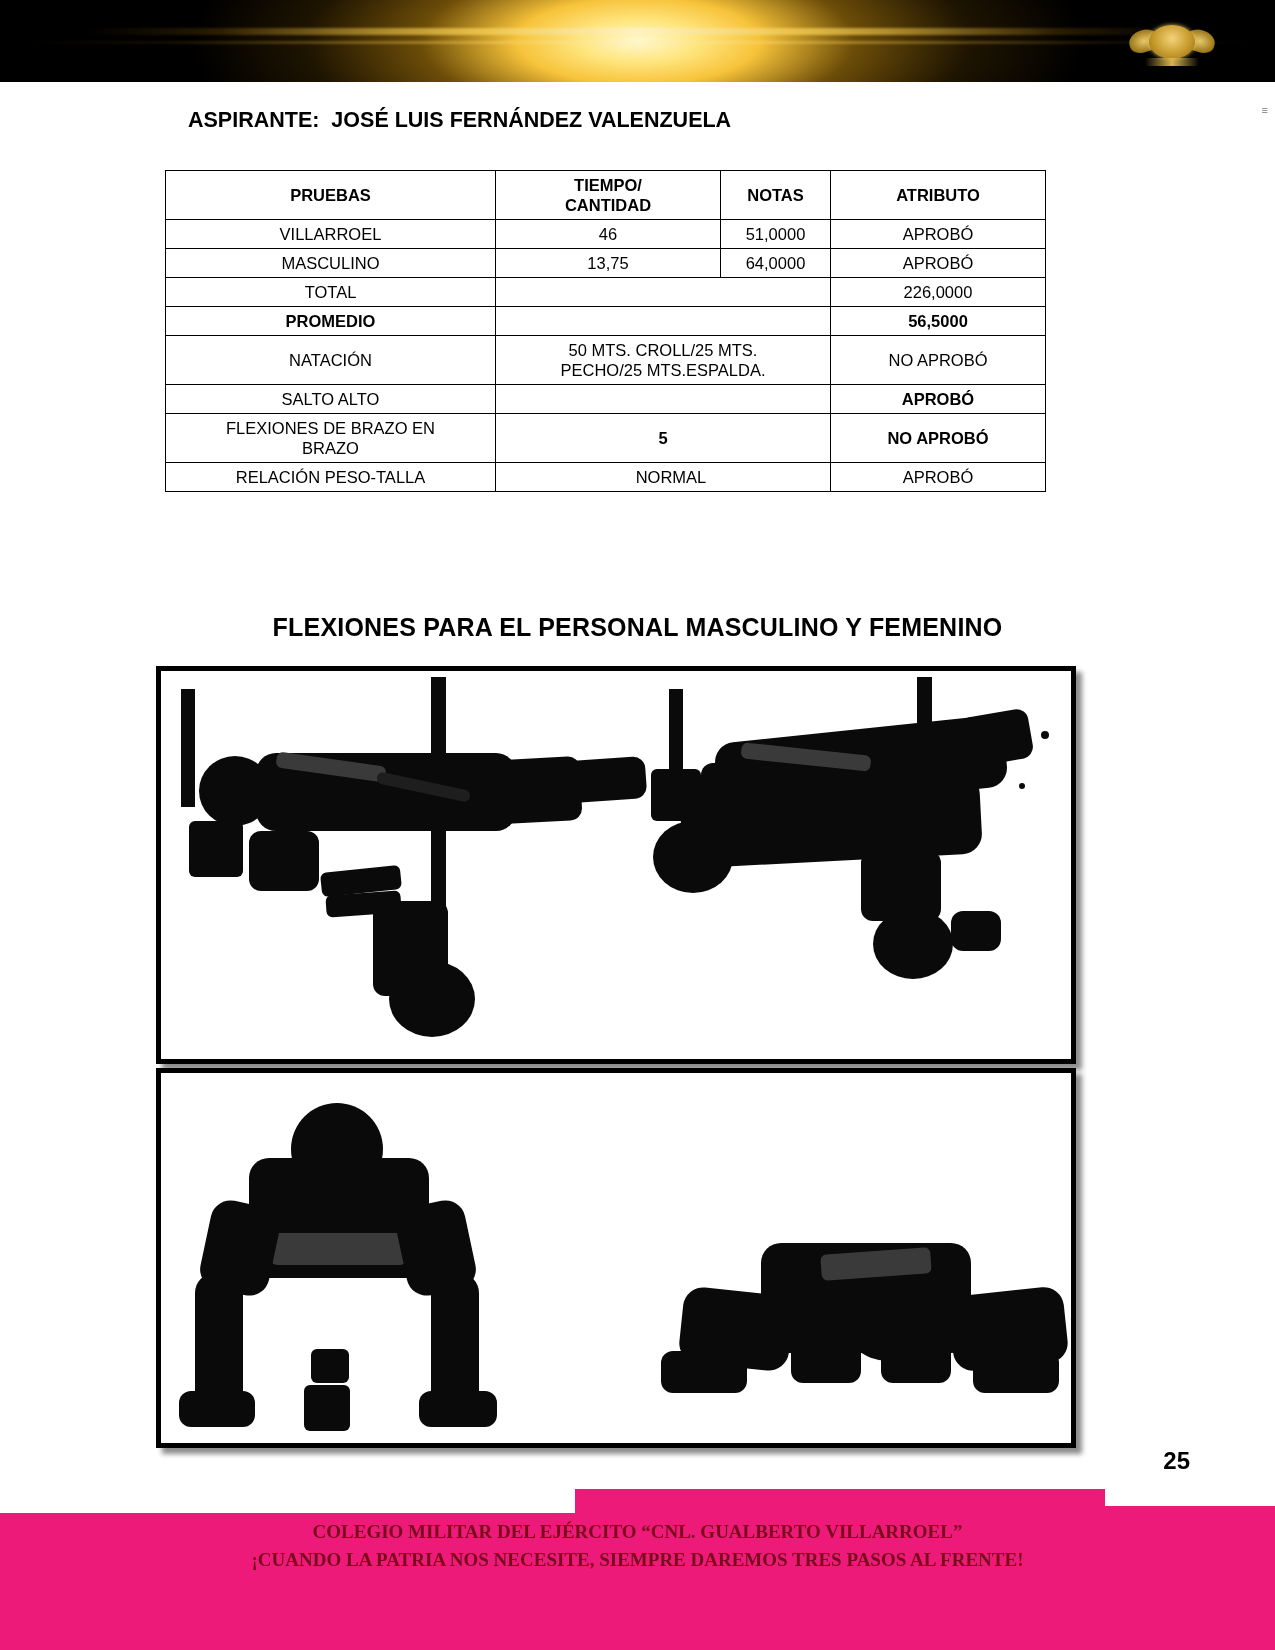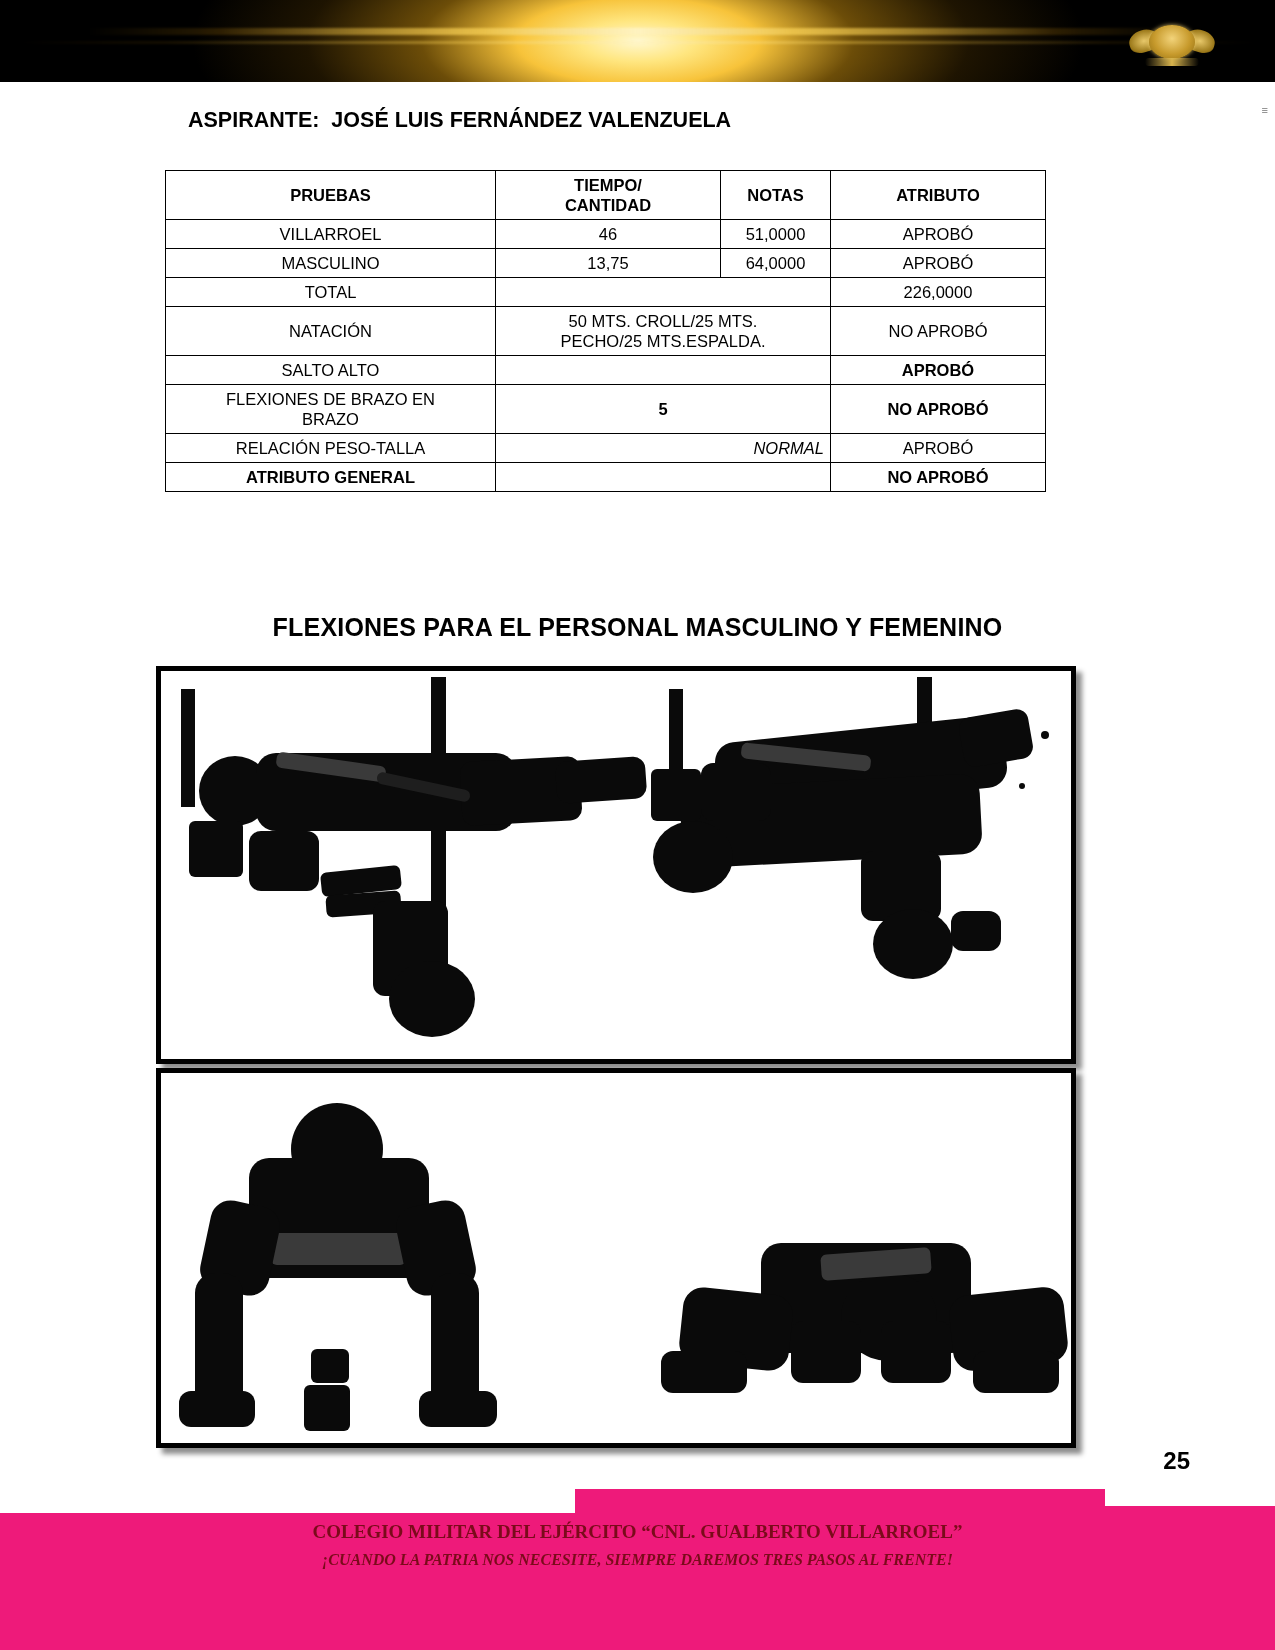--- a/index.html
+++ b/index.html
@@ -218,22 +218,21 @@
     left: 0; right: 0;
     top: 1518px;
     text-align: center;
     color: #7a0b1a;
     font-family: "Liberation Serif", serif;
     font-weight: bold;
     font-size: 19px;
     line-height: 28px;
   }
   .footer-text .line2 {
-    font-style: italic;
-    font-size: 16px;
+    font-size: 19px;
   }
 </style>
 </head>
 <body>
 
 <div class="header-banner">
   <div class="header-glow"></div>
   <div class="header-ray"></div>
   <div class="header-ray thin"></div>
   <div class="crest">
@@ -280,20 +279,25 @@
     <td>13,75</td>
     <td>64,0000</td>
     <td>APROBÓ</td>
   </tr>
 
   <tr class="row-h">
     <td>TOTAL</td>
     <td colspan="2"></td>
     <td>226,0000</td>
   </tr>
+  <tr class="row-h">
+    <td class="bold">PROMEDIO</td>
+    <td colspan="2"></td>
+    <td class="bold">56,5000</td>
+  </tr>
 
   <tr class="two-line">
     <td>NATACIÓN</td>
     <td colspan="2">
       <div>50 MTS. CROLL/25 MTS.</div>
       <div>PECHO/25 MTS.ESPALDA.</div>
     </td>
     <td>NO APROBÓ</td>
   </tr>
 
@@ -307,27 +311,22 @@
     <td>
       <div>FLEXIONES DE BRAZO EN</div>
       <div>BRAZO</div>
     </td>
     <td colspan="2" class="bold">5</td>
     <td class="bold">NO APROBÓ</td>
   </tr>
 
   <tr class="row-h">
     <td>RELACIÓN PESO-TALLA</td>
-    <td colspan="2" style="text-align:right; padding-left:22px;font-style:italic;">NORMAL</td>
+    <td colspan="2" style="text-align:center; padding-left:22px;">NORMAL</td>
     <td>APROBÓ</td>
-  </tr>
-  <tr class="row-h">
-    <td class="bold">ATRIBUTO GENERAL</td>
-    <td colspan="2"></td>
-    <td class="bold">NO APROBÓ</td>
   </tr>
 </tbody>
   </table>
 
 <div class="section-title">FLEXIONES PARA EL PERSONAL MASCULINO Y FEMENINO</div>
 
 <div class="photo-frame" id="photo-top">
 
   <div class="sil" style="left:20px; top:18px; width:14px; height:118px;"></div>
   <div class="sil" style="left:270px; top:6px; width:15px; height:280px;"></div>

